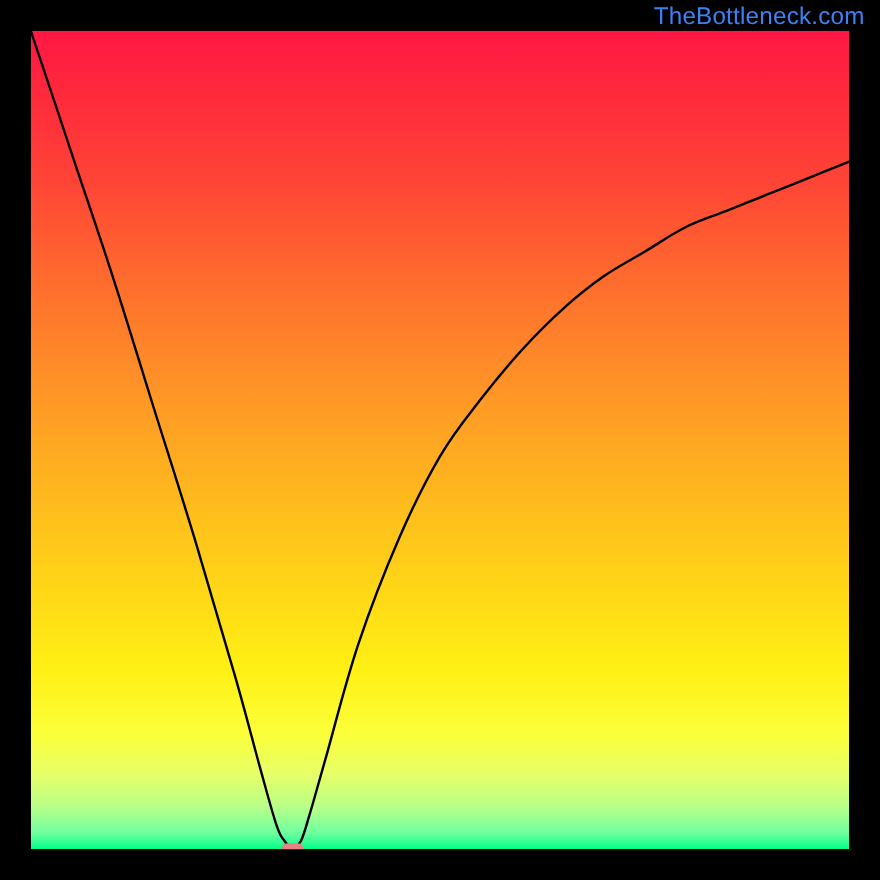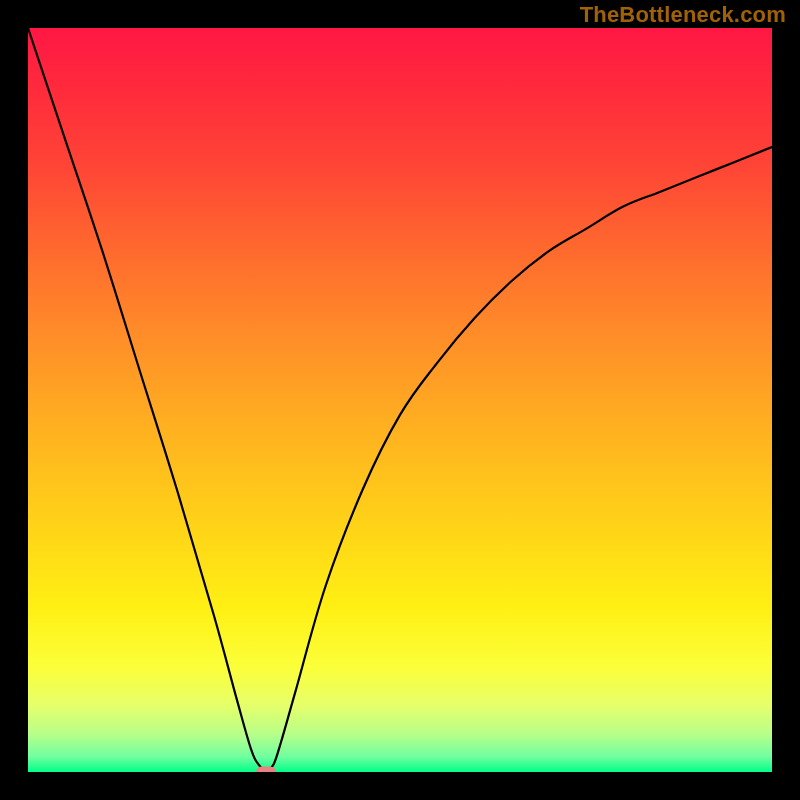--- a/index.html
+++ b/index.html
@@ -8,23 +8,23 @@
     width: 800px;
     height: 800px;
     background: #000;
     position: relative;
     font-family: Arial, Helvetica, sans-serif;
   }
   .watermark {
     position: absolute;
     top: 2px;
     right: 14px;
-    color: #a16207;
+    color: #3b82f6;
     font-size: 22px;
-    font-weight: 700;
+    font-weight: 400;
     letter-spacing: 0.2px;
     z-index: 10;
   }
   .plot-area {
     position: absolute;
     left: 28px;
     top: 28px;
     width: 744px;
     height: 744px;
     overflow: hidden;

